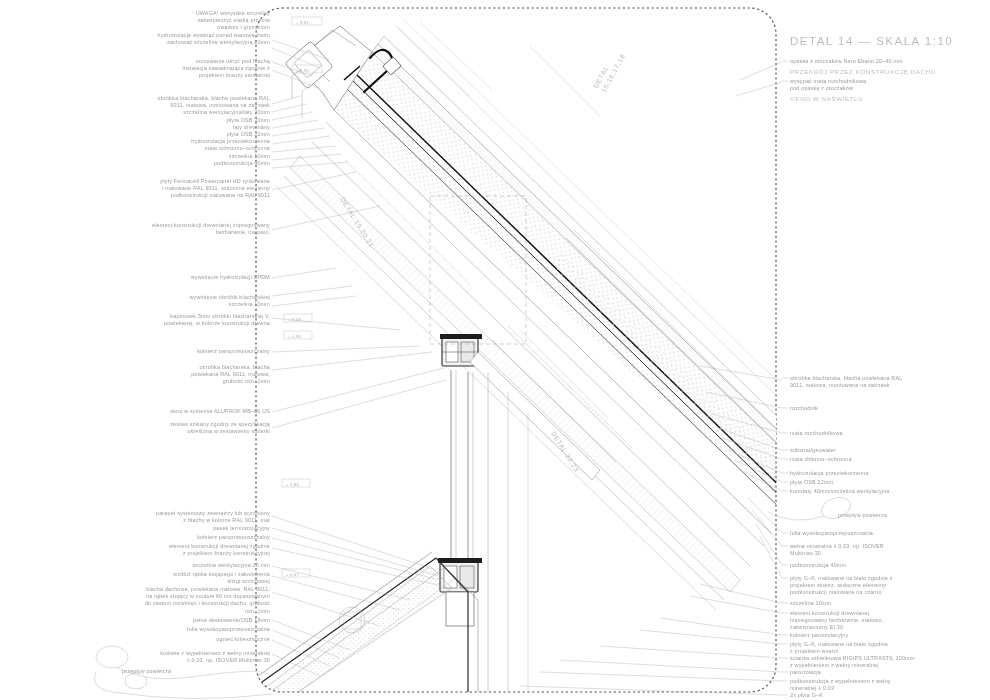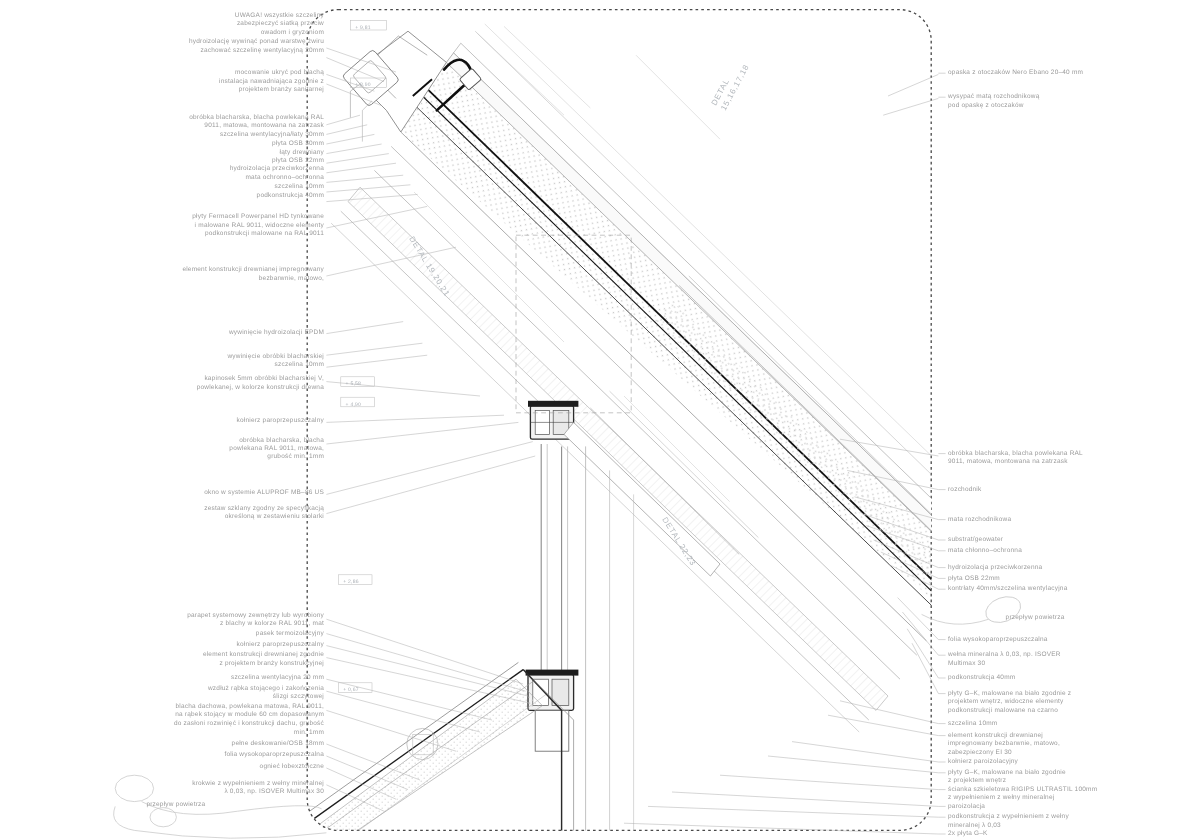--- a/index.html
+++ b/index.html
@@ -236,20 +236,25 @@
       <path d="M118,668 q30,16 80,8 q60,-8 70,-2"></path>
       <ellipse cx="136" cy="681" rx="11" ry="8"></ellipse>
       <path d="M96,672 q-6,16 16,20 q80,12 160,2"></path>
     </g>
     <g stroke="#c4c4c4" stroke-width="0.6" fill="none">
       <ellipse cx="836" cy="508" rx="15" ry="10" transform="rotate(-20 836 508)"></ellipse>
       <path d="M824,516 q-30,10 -56,-4"></path>
     </g>
   </svg>
 
+  <div class="title" style="left:790px;top:16px;">
+    <div class="t1">DETAL 14 — SKALA 1:10</div>
+    <div class="t2">PRZEKRÓJ PRZEZ KONSTRUKCJĘ DACHU</div>
+    <div class="t2">OKNO W NAŚWIETLU</div>
+  </div>
 
   <div class="detlab" style="left:592px;top:86px;transform:rotate(-62deg);transform-origin:0 0;">DETAL
 15,16,17,18</div>
   <div class="detlab" style="left:345px;top:196px;transform:rotate(58deg);transform-origin:0 0;">DETAL  19,20,21</div>
   <div class="detlab" style="left:556px;top:430px;transform:rotate(58deg);transform-origin:0 0;">DETAL 22,23</div>
 
   <div class="lvl" style="left:296px;top:20px;">+ 9,81</div>
   <div class="lvl" style="left:296px;top:68px;">+ 8,90</div>
   <div class="lvl" style="left:288px;top:317px;">+ 5,58</div>
   <div class="lvl" style="left:288px;top:334px;">+ 4,90</div>

